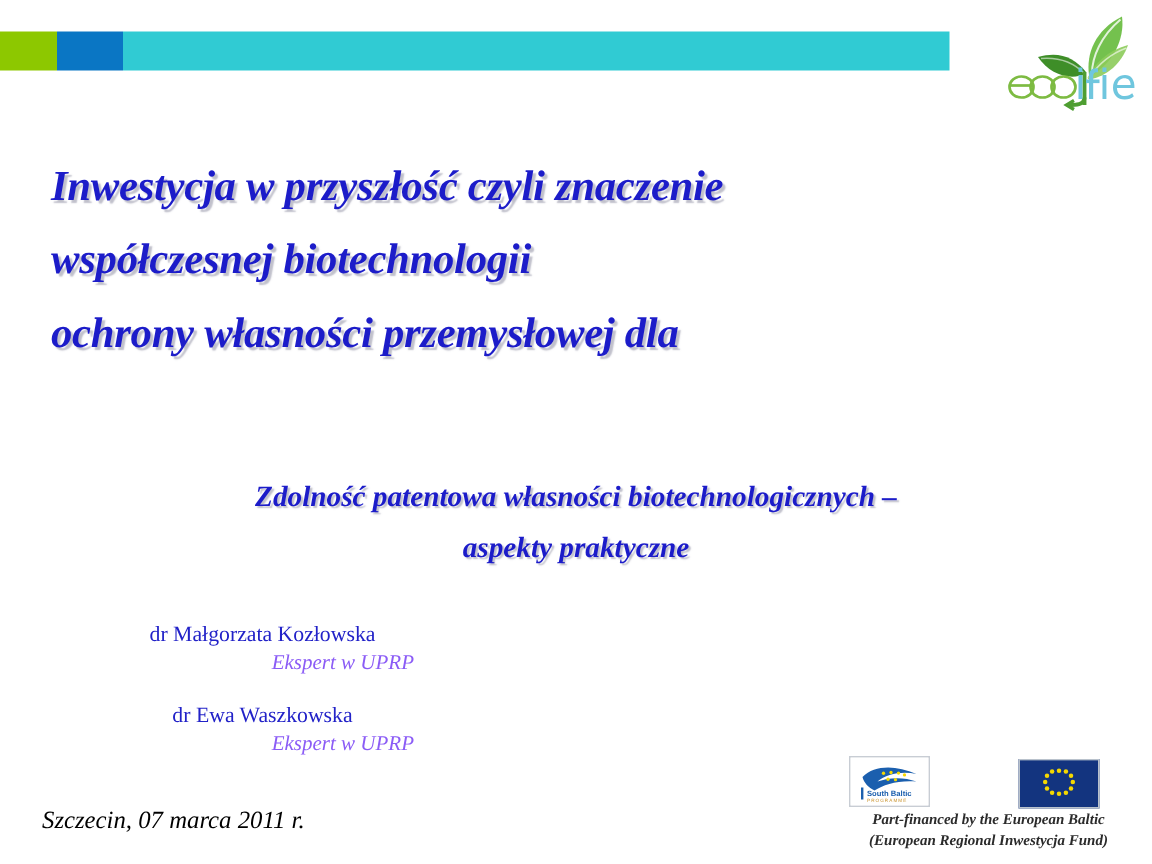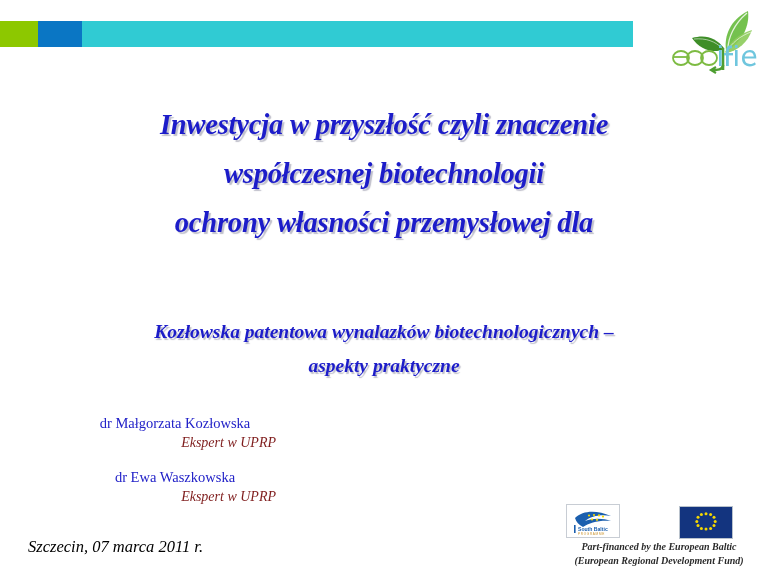--- a/index.html
+++ b/index.html
@@ -44,21 +44,21 @@
     height: 66px;
   }
   .ecolife-logo svg { display: block; }
 
   
   .title-block {
     position: absolute;
     left: 34px;
     top: 100px;
     width: 700px;
-    text-align: center;
+    text-align: left;
   }
   .title-line {
     font-family: "Liberation Serif", serif;
     font-weight: bold;
     font-style: italic;
     font-size: 28.5px;
     line-height: 49px;
     color: #1C1CC9;
     letter-spacing: -0.2px;
     text-shadow: 2px 2px 1px rgba(140,140,160,0.55);
@@ -98,21 +98,21 @@
     font-size: 14.5px;
     line-height: 19px;
     color: #2222C8;
     text-align: center;
   }
   .author-role {
     font-family: "Liberation Serif", serif;
     font-style: italic;
     font-size: 14px;
     line-height: 19px;
-    color: #7f1d1d;
+    color: #8b5cf6;
     text-align: right;
     padding-right: 14px;
   }
 
   
   .place-date {
     position: absolute;
     left: 28px;
     top: 537px;
     font-family: "Liberation Serif", serif;
@@ -207,21 +207,21 @@
     </svg>
   </div>
 
   <div class="title-block">
     <div class="title-line">Inwestycja w przyszłość czyli znaczenie</div>
     <div class="title-line">współczesnej biotechnologii</div>
     <div class="title-line">ochrony własności przemysłowej dla</div>
   </div>
 
   <div class="subtitle-block">
-    <div class="subtitle-line">Kozłowska patentowa wynalazków biotechnologicznych –</div>
+    <div class="subtitle-line">Zdolność patentowa własności biotechnologicznych –</div>
     <div class="subtitle-line">aspekty praktyczne</div>
   </div>
 
   <div class="authors">
     <div class="author-group">
       <div class="author-name">dr Małgorzata Kozłowska</div>
       <div class="author-role">Ekspert w UPRP</div>
     </div>
     <div class="author-group">
       <div class="author-name">dr Ewa Waszkowska</div>
@@ -264,16 +264,16 @@
         <circle cx="18.0" cy="18.6" r="1.5"></circle>
         <circle cx="16.8" cy="14.4" r="1.5"></circle>
         <circle cx="18.0" cy="10.2" r="1.5"></circle>
         <circle cx="21.4" cy="7.4" r="1.5"></circle>
       </g>
     </svg>
   </div>
 
   <div class="funding-note">
     <div>Part-financed by the European Baltic</div>
-    <div>(European Regional Development Fund)</div>
+    <div>(European Regional Inwestycja Fund)</div>
   </div>
 
 </div>
 
 </body></html>

